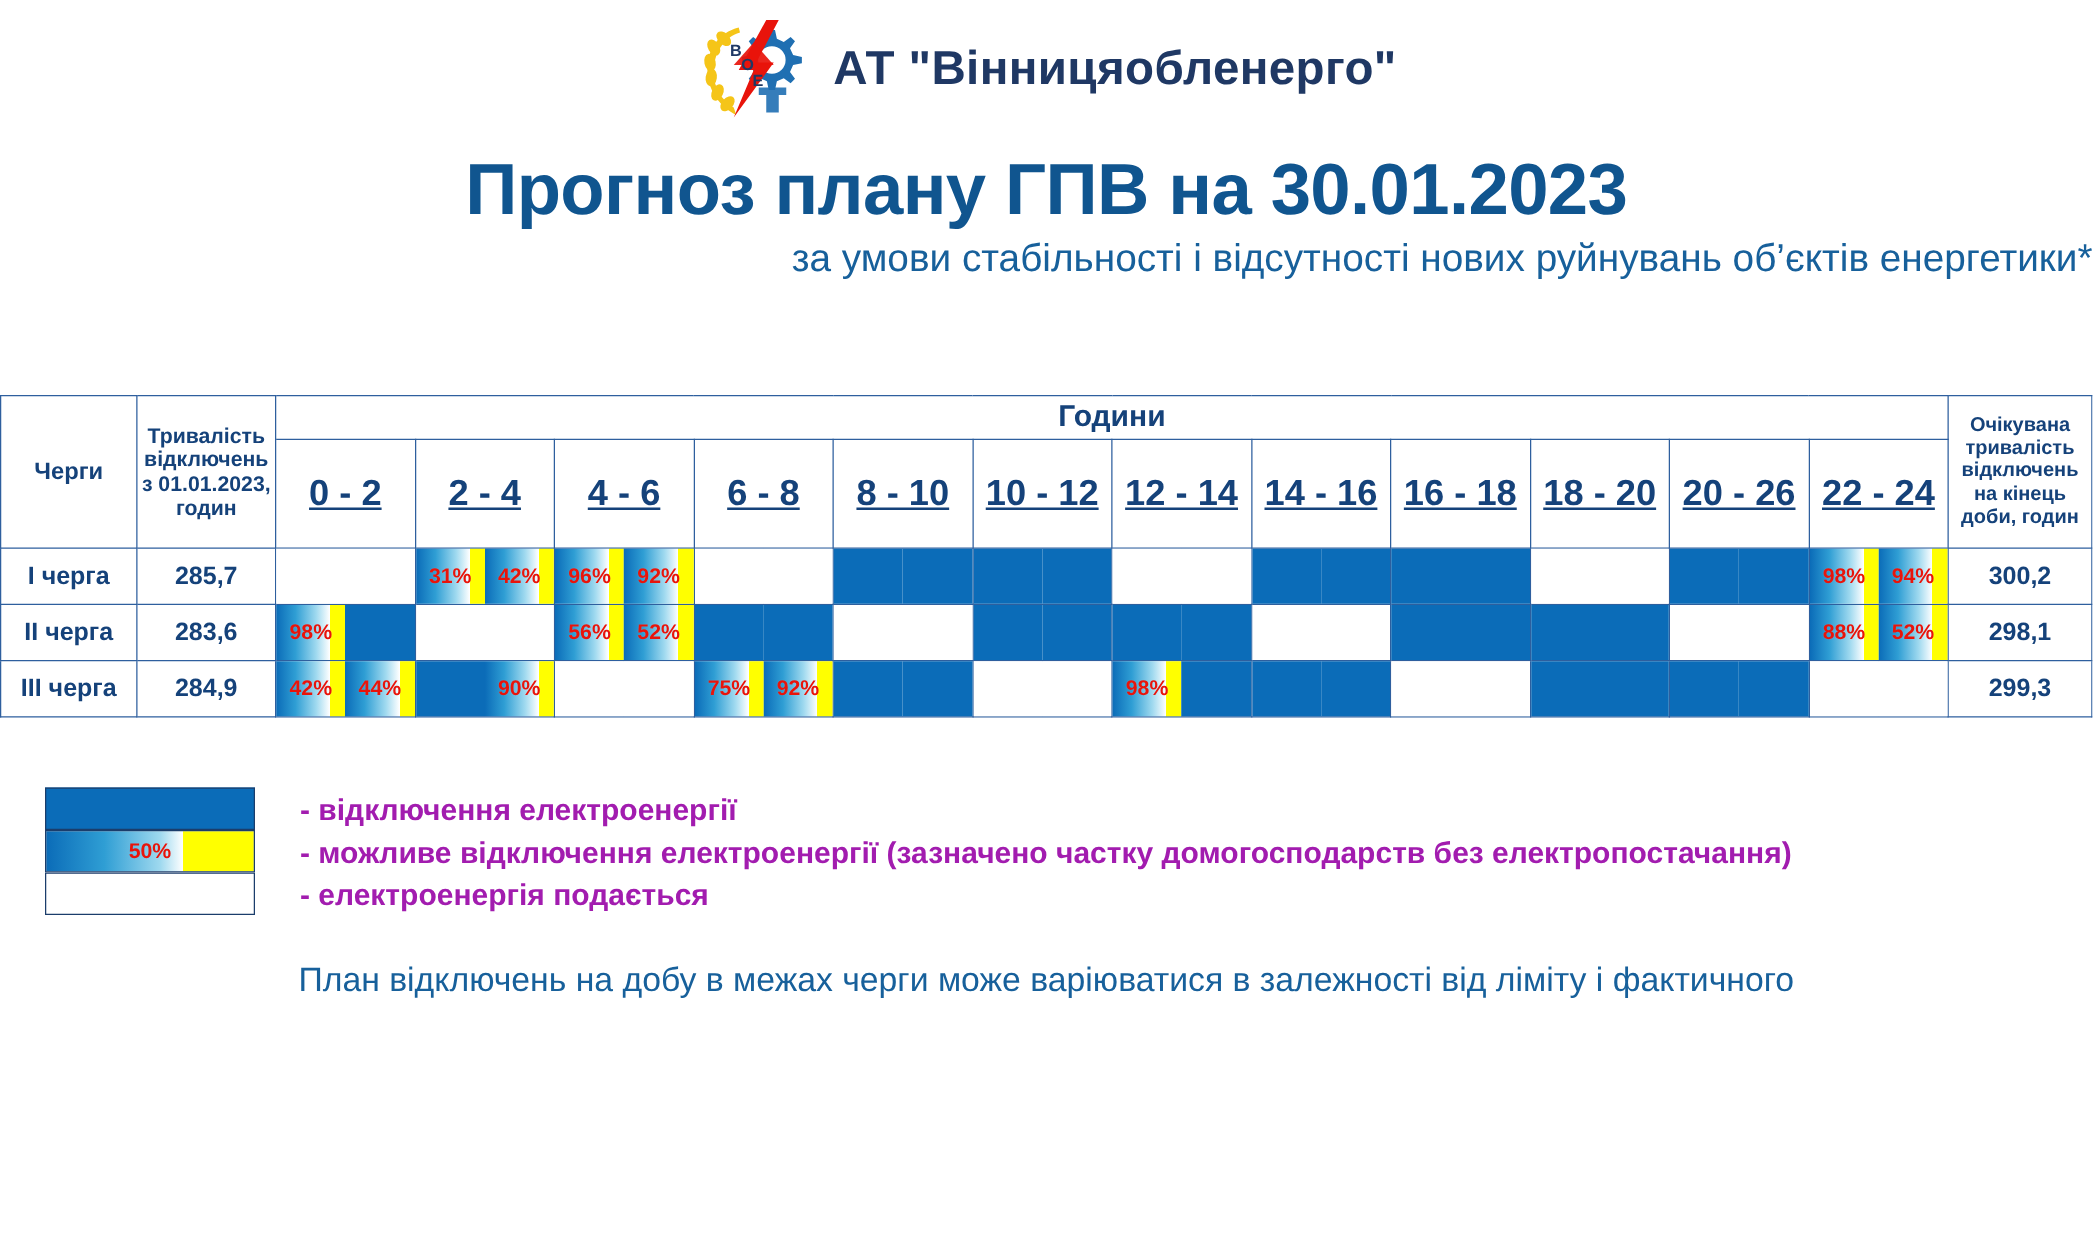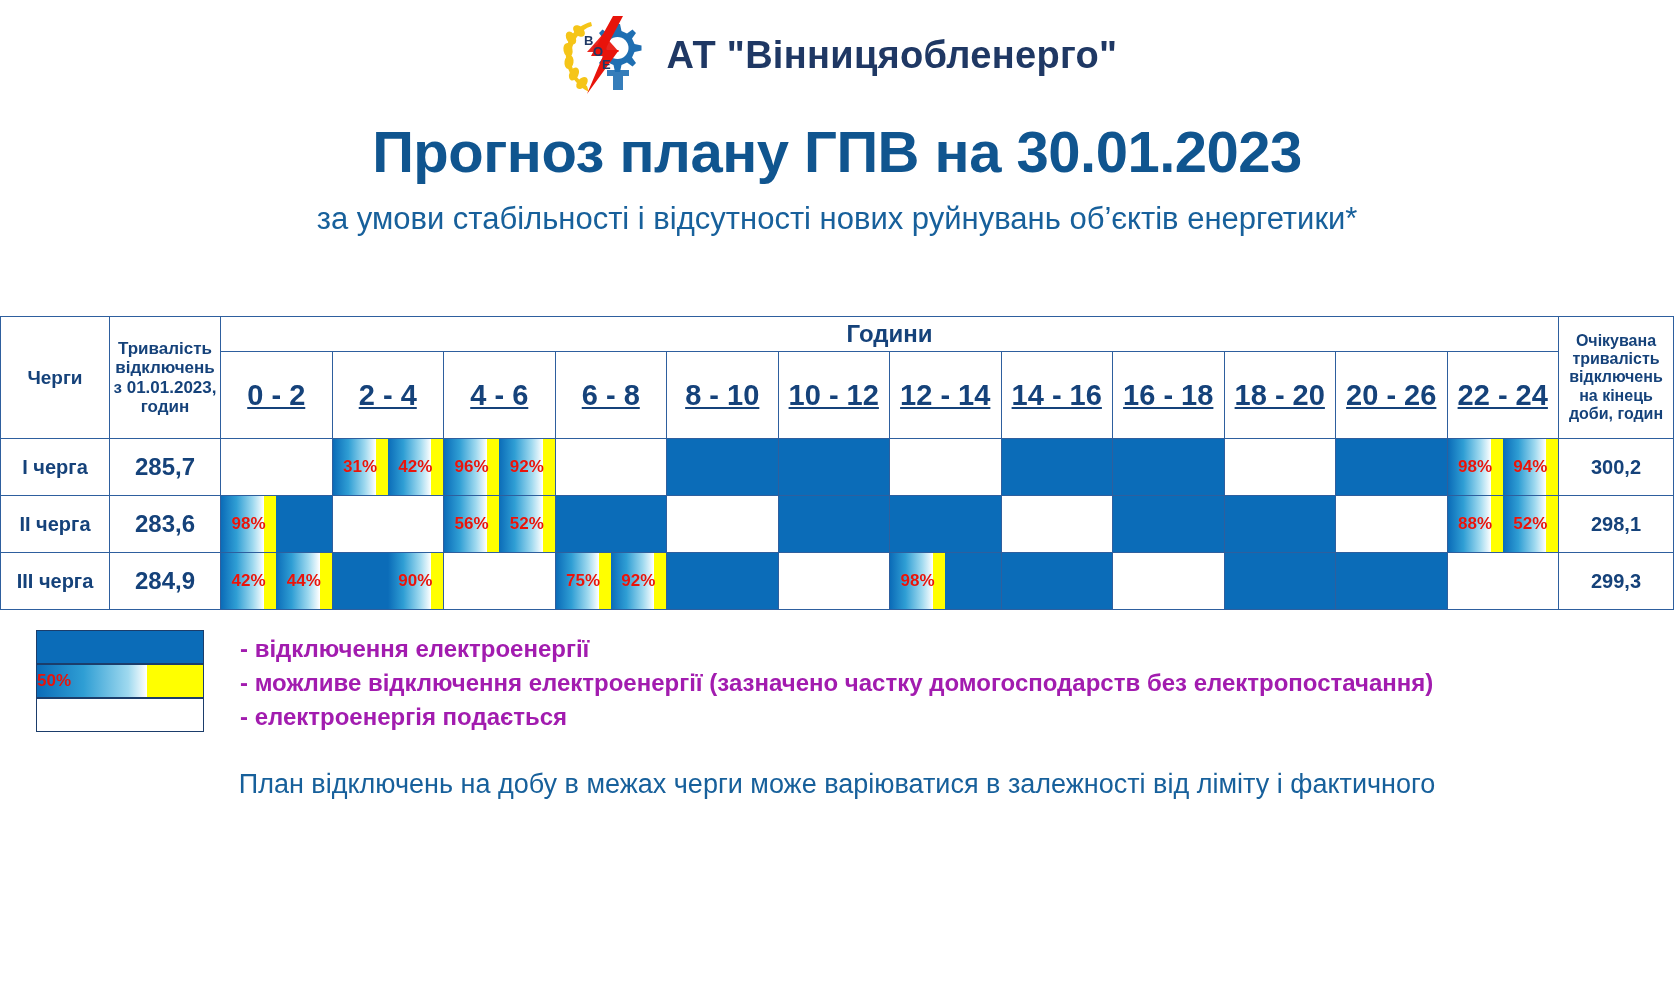--- a/index.html
+++ b/index.html
@@ -43,24 +43,24 @@
   
   .main-title {
     text-align: center;
     font-size: 58px;
     font-weight: bold;
     color: #10558f;
     margin: 22px 0 4px 0;
     letter-spacing: -0.5px;
   }
   .sub-title {
-    text-align: center;
+    text-align: right;
     font-size: 31px;
     color: #17609b;
-    margin: 16px 0 0 0;
+    margin: 4px 0 0 0;
     font-weight: 400;
   }
 
   
   .table-wrap {
     position: absolute;
     left: 0;
     top: 316px;
     width: 1674px;
   }
@@ -78,37 +78,37 @@
     vertical-align: middle;
     font-weight: bold;
   }
   .hdr-cherhy      { width: 108px; font-size: 19px; }
   .hdr-duration    { width: 110px; font-size: 17px; line-height: 1.12; }
   .hdr-hours-group { font-size: 24px; height: 34px; }
   .hdr-expected    { width: 114px; font-size: 16px; line-height: 1.14; }
   .hdr-hourcell    { font-size: 29px; height: 86px; text-decoration: underline; }
 
   .row-label   { font-size: 20px; height: 44px; }
-  .row-value   { font-size: 24px; }
+  .row-value   { font-size: 20px; }
   .row-expected{ font-size: 20px; }
 
   
   td.hour {
     padding: 0;
     height: 44px;
     border-left: 2px solid #000;
     border-right: 2px solid #000;
     border-top: 2px solid #000;
     border-bottom: 2px solid #000;
   }
   td.hour.plain { border: 1px solid #2e5f9e; }
   .halves {
     display: flex;
     width: 100%;
-    height: 56px;
+    height: 44px;
     align-items: center;
   }
   .half {
     flex: 1 1 50%;
     height: 100%;
     position: relative;
     display: flex;
     align-items: center;
     justify-content: center;
     box-sizing: border-box;
@@ -144,20 +144,21 @@
     margin-left: 36px;
     flex: 0 0 auto;
   }
   .sw {
     width: 168px;
     height: 34px;
     border: 1px solid #1b3d6b;
     box-sizing: border-box;
     display: flex;
     align-items: center;
+    justify-content: center;
   }
   .sw.off { background: #0b6cb8; }
   .sw.maybe {
     background: linear-gradient(90deg, #0b6cb8 0%, #2f9ed4 28%, #9fd9ef 55%, #ffffff 66%, #ffff00 66%, #ffff00 100%);
   }
   .sw.on { background: #ffffff; }
   .sw .pct {
     font-size: 17px;
     font-weight: bold;
     color: #e8140b;

